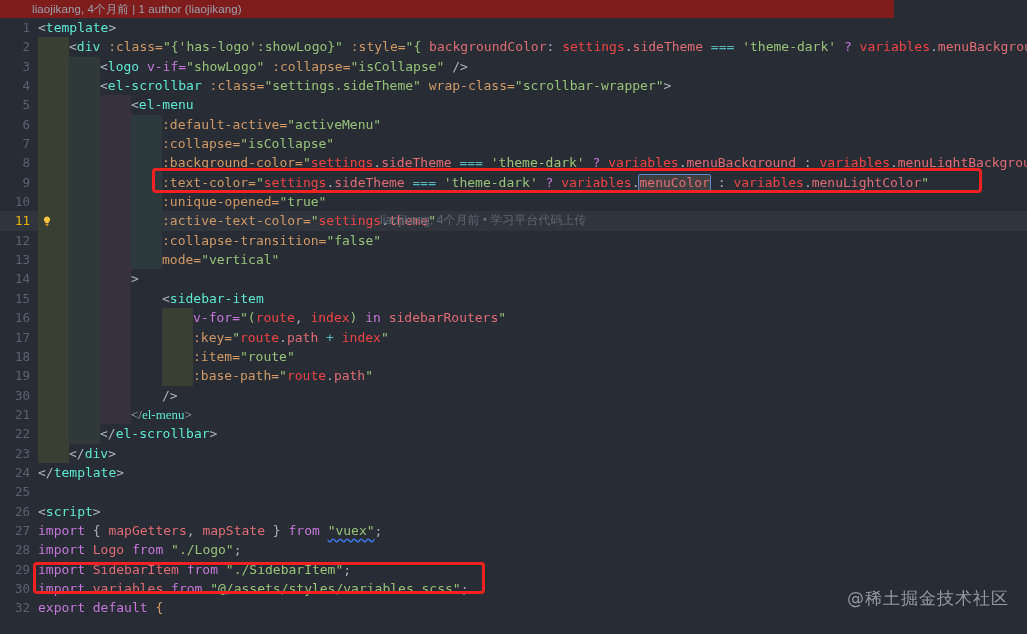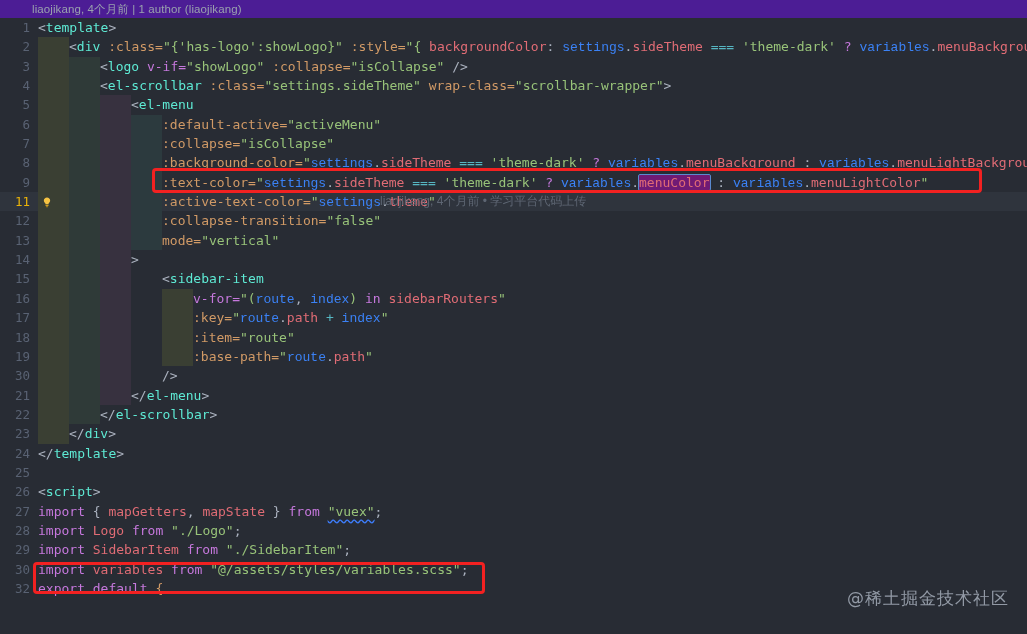--- a/index.html
+++ b/index.html
@@ -18,23 +18,23 @@
     width: 1027px;
     height: 634px;
     background: #282c34;
     overflow: hidden;
   }
 
   
   .blame-header {
     position: absolute;
     top: 0; left: 0;
-    width: 1027px;
+    width: 894px;
     height: 18px;
-    background: #4c1d95;
+    background: #7f1d1d;
     display: flex;
     align-items: center;
     padding-left: 32px;
     font-family: "Liberation Sans", "DejaVu Sans", sans-serif;
     font-size: 11.5px;
     color: #9aa2ae;
     letter-spacing: 0.1px;
     white-space: nowrap;
   }
 
@@ -107,30 +107,30 @@
   }
 
   
   .tag      { color: #5eead4; }
   .punc     { color: #abb2bf; }
   .attr     { color: #d19a66; }
   .str      { color: #98c379; }
   .kw       { color: #c678dd; }
   .op       { color: #56b6c2; }
   .prop     { color: #e06c75; }
-  .var      { color: #3b82f6; font-family: Liberation Mono, monospace; }
+  .var      { color: #ef4444; }
 
   .squiggle {
     text-decoration: underline wavy #3d7eff;
     text-underline-offset: 3px;
   }
 
   
   .sel {
-    background: #701a75;
+    background: #404040;
     outline: 1px solid #5a8ad0;
     border-radius: 1px;
   }
 
   
   .inline-blame {
     position: absolute;
     top: 0;
     left: 380px;
     color: #5e6673;
@@ -265,20 +265,30 @@
       <span class="gutter">9</span>
       <span class="guides">
           <i class="g g1"></i>
           <i class="g g2"></i>
           <i class="g g3"></i>
           <i class="g g4"></i>
         </span>
       <span class="code" style="left:162px;"><span class="attr">:text-color=</span><span class="str">"</span><span class="var">settings</span><span class="punc">.</span><span class="prop">sideTheme</span> <span class="op">===</span> <span class="str">'theme-dark'</span> <span class="kw">?</span> <span class="var">variables</span><span class="punc">.</span><span class="prop sel">menuColor</span> <span class="punc">:</span> <span class="var">variables</span><span class="punc">.</span><span class="prop">menuLightColor</span><span class="str">"</span></span>
     </div>
 
+    <div class="row">
+      <span class="gutter">10</span>
+      <span class="guides">
+          <i class="g g1"></i>
+          <i class="g g2"></i>
+          <i class="g g3"></i>
+          <i class="g g4"></i>
+        </span>
+      <span class="code" style="left:162px;"><span class="attr">:unique-opened=</span><span class="str">"true"</span></span>
+    </div>
 
     <div class="row highlight">
       <span class="gutter">11</span>
       <span class="bulb">
         <svg viewBox="0 0 16 16" width="12" height="13" aria-hidden="true">
           <path d="M8 1.3c-2.4 0-4.2 1.8-4.2 4 0 1.5.8 2.6 1.6 3.4.4.4.6.8.6 1.3v.4h4v-.4c0-.5.2-.9.6-1.3.8-.8 1.6-1.9 1.6-3.4 0-2.2-1.8-4-4.2-4z" fill="#f6c343"></path>
           <rect x="6" y="11.1" width="4" height="1.5" fill="#d8a21f"></rect>
           <rect x="6.5" y="13" width="3" height="1.3" rx="0.6" fill="#c08f16"></rect>
         </svg>
       </span>
@@ -388,21 +398,21 @@
       <span class="code" style="left:162px;"><span class="punc">/&gt;</span></span>
     </div>
 
     <div class="row">
       <span class="gutter">21</span>
       <span class="guides">
           <i class="g g1"></i>
           <i class="g g2"></i>
           <i class="g g3"></i>
         </span>
-      <span class="code" style="left:131px;"><span class="punc">&lt;/</span><span class="tag">el-menu</span><span class="punc">&gt;</span></span>
+      <span class="code" style="left:131px;font-family:Liberation Serif, serif;"><span class="punc">&lt;/</span><span class="tag">el-menu</span><span class="punc">&gt;</span></span>
     </div>
 
     <div class="row">
       <span class="gutter">22</span>
       <span class="guides">
           <i class="g g1"></i>
           <i class="g g2"></i>
         </span>
       <span class="code" style="left:100px;"><span class="punc">&lt;/</span><span class="tag">el-scrollbar</span><span class="punc">&gt;</span></span>
     </div>

